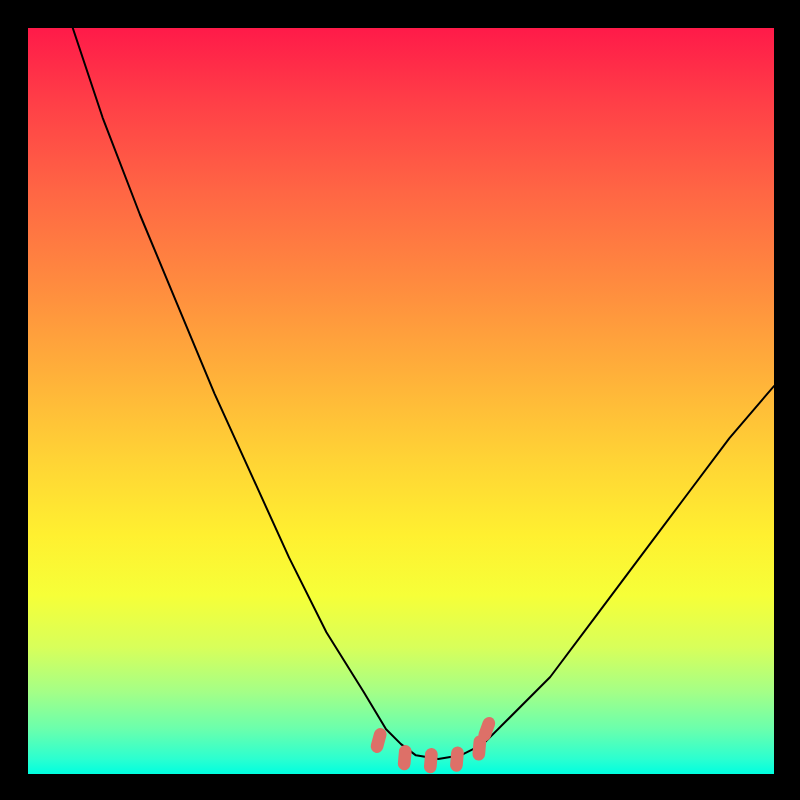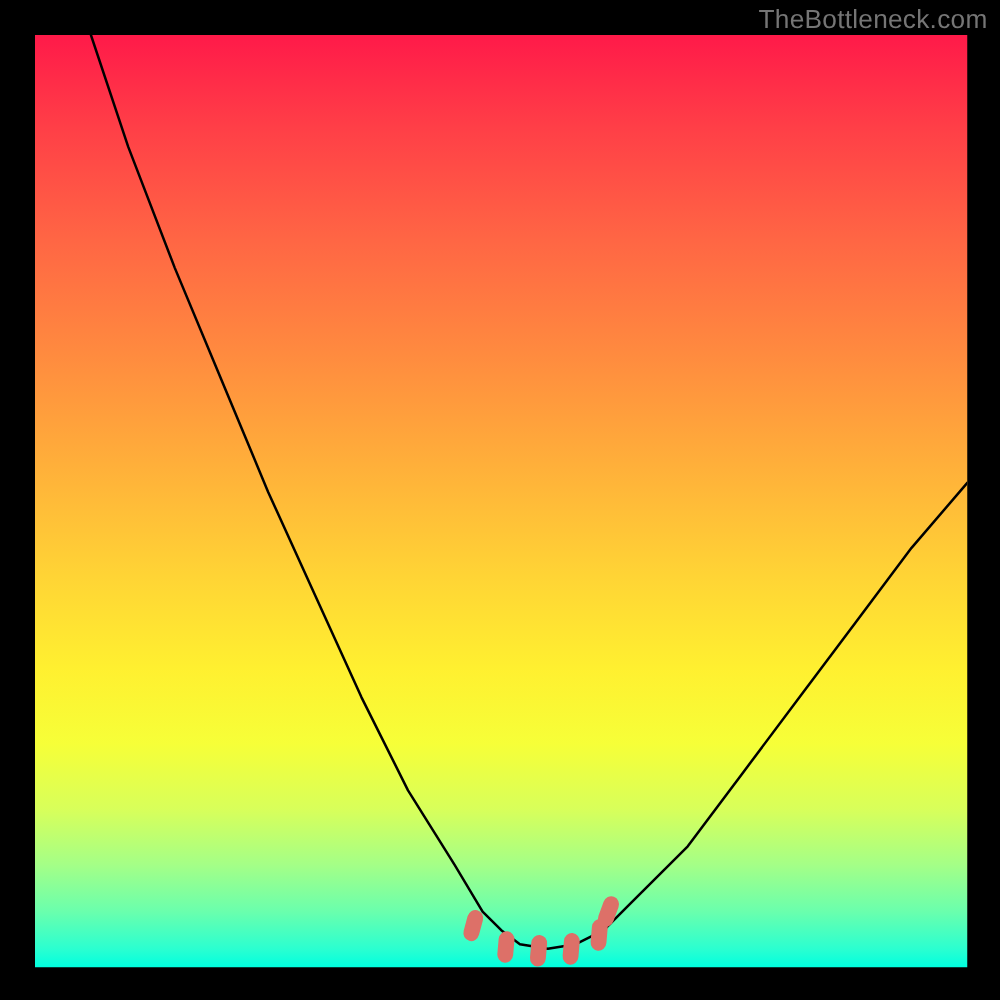--- a/index.html
+++ b/index.html
@@ -73,21 +73,20 @@
   }
   .marker {
     fill: #dd7068;
     stroke: none;
   }
 </style>
 </head>
 <body>
 
 <div class="frame">
-  <div class="watermark">TheBottleneck.com</div>
 
   <div class="plot-area">
     <div class="gradient-bg"></div>
     <svg class="overlay" viewBox="0 0 100 100" preserveAspectRatio="none">
       <path id="curve-path" class="curve" vector-effect="non-scaling-stroke" d="M6.00 0.00 L10.00 12.00 L15.00 25.00 L20.00 37.00 L25.00 49.00 L30.00 60.00 L35.00 71.00 L40.00 81.00 L45.00 89.00 L48.00 94.00 L50.00 96.00 L52.00 97.50 L55.00 98.00 L58.00 97.50 L61.00 96.00 L64.00 93.00 L70.00 87.00 L76.00 79.00 L82.00 71.00 L88.00 63.00 L94.00 55.00 L100.00 48.00"></path>
       <g id="markers-group">
           <rect x="46.15" y="93.80" width="1.70" height="3.40" rx="0.9" ry="0.9" class="marker" transform="rotate(15 47 95.5)"></rect>
           <rect x="49.65" y="96.10" width="1.70" height="3.40" rx="0.9" ry="0.9" class="marker" transform="rotate(5 50.5 97.8)"></rect>
           <rect x="53.15" y="96.50" width="1.70" height="3.40" rx="0.9" ry="0.9" class="marker" transform="rotate(5 54 98.2)"></rect>
           <rect x="56.65" y="96.30" width="1.70" height="3.40" rx="0.9" ry="0.9" class="marker" transform="rotate(5 57.5 98)"></rect>

